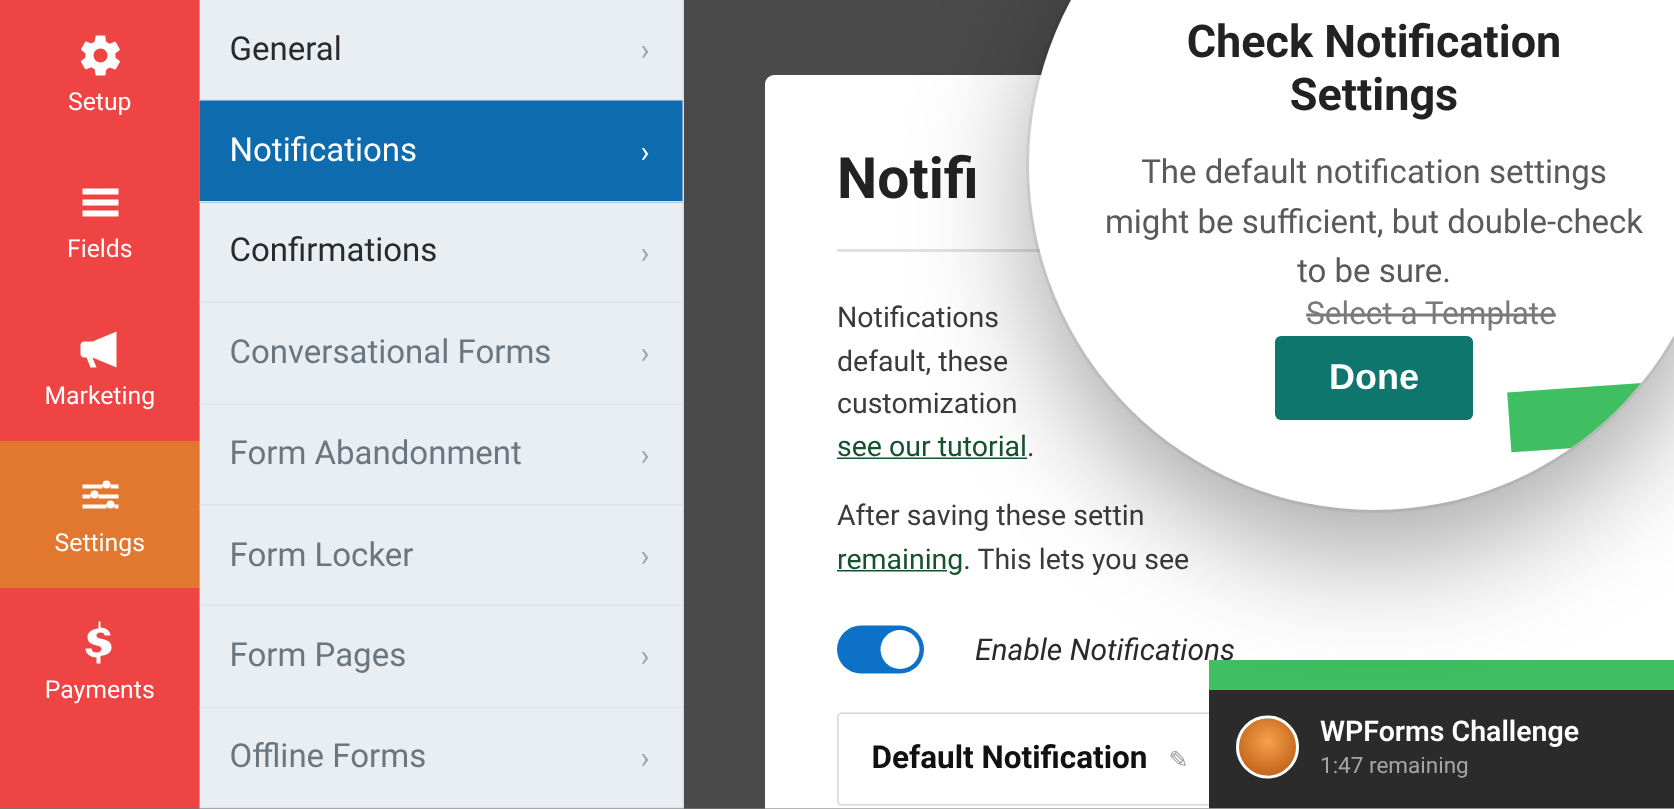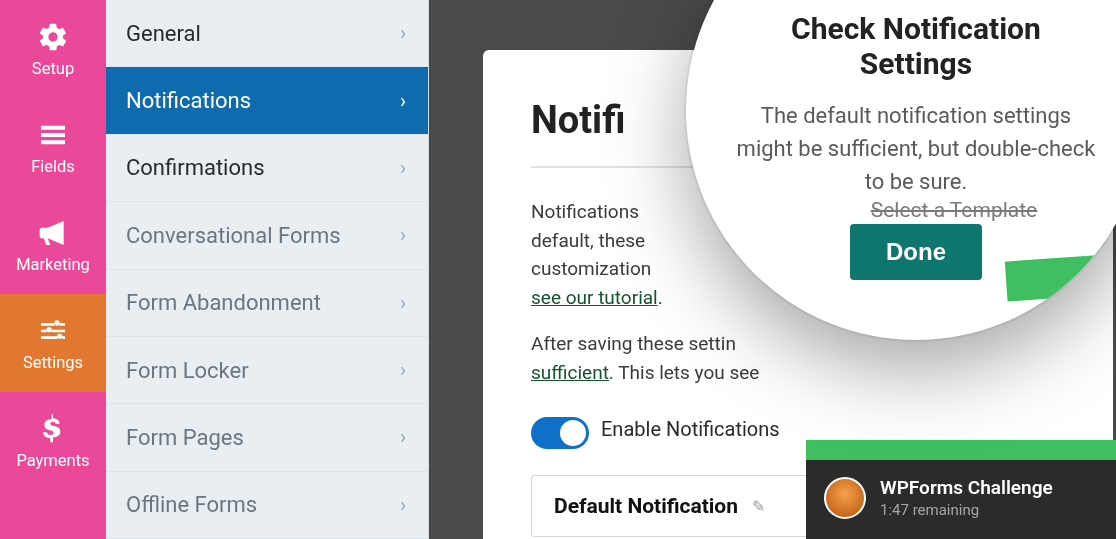--- a/index.html
+++ b/index.html
@@ -1,38 +1,38 @@
 <!DOCTYPE html>
 <html><head>
 <meta charset="utf-8">
 <style>
   * { box-sizing: border-box; margin: 0; padding: 0; }
   html, body { width: 1116px; height: 539px; overflow: hidden; font-family: -apple-system, BlinkMacSystemFont, "Segoe UI", Roboto, Helvetica, Arial, sans-serif; background:#4a4a4a; }
   .app { display:flex; width:100%; height:100%; }
   
-  .iconbar { width:106px; background:#ec4899; display:flex; flex-direction:column; }
+  .iconbar { width:133px; background:#ef4444; display:flex; flex-direction:column; }
   .iconbar .item { flex:0 0 98px; display:flex; flex-direction:column; align-items:center; justify-content:center; color:#fff; font-size:16.5px; gap:6px; cursor:pointer; }
   .iconbar .item.active { background:#e27730; }
   .iconbar .item svg { width:32px; height:32px; fill:#fff; }
   .iconbar .item .lbl { font-weight:400; }
   
   .sidebar { width:323px; background:#e9eef2; display:flex; flex-direction:column; border-right:1px solid #d5dde3; }
   .sidebar .sitem { height:72px; display:flex; align-items:center; justify-content:space-between; padding:0 22px 0 20px; font-size:22px; color:#6b7780; border-bottom:1px solid #dde4ea; cursor:pointer; }
   .sidebar .sitem .chev { color:#9aa6ae; font-size:20px; }
   .sidebar .sitem.active { background:#0e6cae; color:#fff; }
   .sidebar .sitem.active .chev { color:#fff; }
   .sidebar .sitem.first { color:#2a2a2a; }
   
   .main { flex:1; position:relative; background:#4a4a4a; }
   .panel { position:absolute; left:54px; top:50px; width:630px; height:600px; background:#fff; border-radius:6px; padding:48px 48px 0 48px; }
   .panel h1 { font-size:38px; font-weight:700; color:#222; margin-bottom:24px; }
   .panel hr { border:none; border-top:2px solid #e2e2e2; margin-bottom:30px; }
   .panel p { font-size:19px; color:#3b3b3b; line-height:1.5; margin-bottom:18px; }
   .panel a { color:#14532d; text-decoration:underline; }
-  .toggle-row { display:flex; align-items:flex-start; gap:12px; margin:30px 0 26px; }
+  .toggle-row { display:flex; align-items:center; gap:34px; margin:30px 0 26px;font-style:italic; }
   .toggle { width:58px; height:32px; background:#0d72c7; border-radius:20px; position:relative; }
   .toggle::after { content:""; position:absolute; width:26px; height:26px; background:#fff; border-radius:50%; top:3px; right:3px; }
   .toggle-label { font-size:20px; color:#2a2a2a; }
   .defbox { border:1px solid #d6d6d6; border-radius:3px; padding:18px 22px; display:flex; align-items:center; gap:14px; }
   .defbox .title { font-size:21px; font-weight:700; color:#111; }
   .defbox .pencil { color:#9a9a9a; }
   
   .challenge { position:absolute; right:0; bottom:0; width:310px; }
   .step-strike { position:absolute; right:24px; top:-245px; font-size:21px; color:#7a7a7a; text-decoration:line-through; }
   .greenbar { height:20px; background:#3fbf61; width:100%; }
@@ -127,21 +127,21 @@
       <h1>Notifi</h1>
       <hr>
       <p>
         <span>Notifications</span><br>
         <span>default, these</span><br>
         <span>customization </span><br>
         <a href="#">see our tutorial</a>.
       </p>
       <p>
         <span>After saving these settin</span><br>
-        <a href="#">sufficient</a><span>. This lets you see </span>
+        <a href="#">remaining</a><span>. This lets you see </span>
       </p>
       <div class="toggle-row">
         <div class="toggle"></div>
         <span class="toggle-label">Enable Notifications</span>
       </div>
       <div class="defbox">
         <span class="title">Default Notification</span>
         <span class="pencil">✎</span>
       </div>
     </div>

